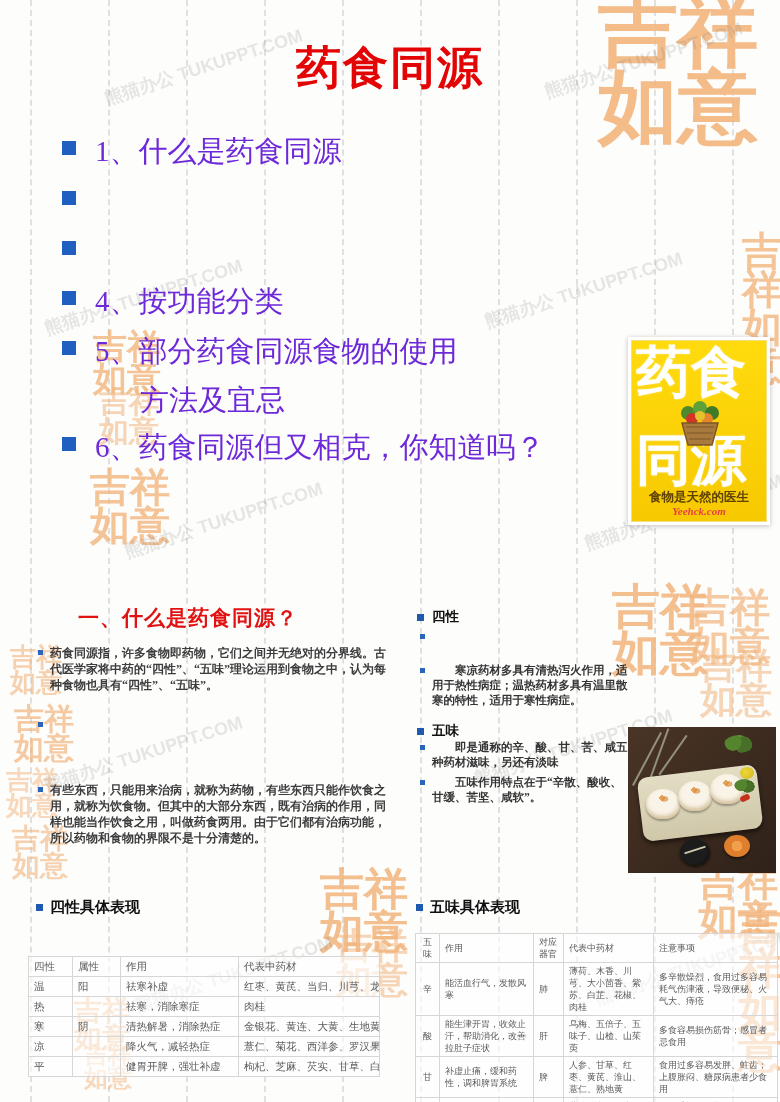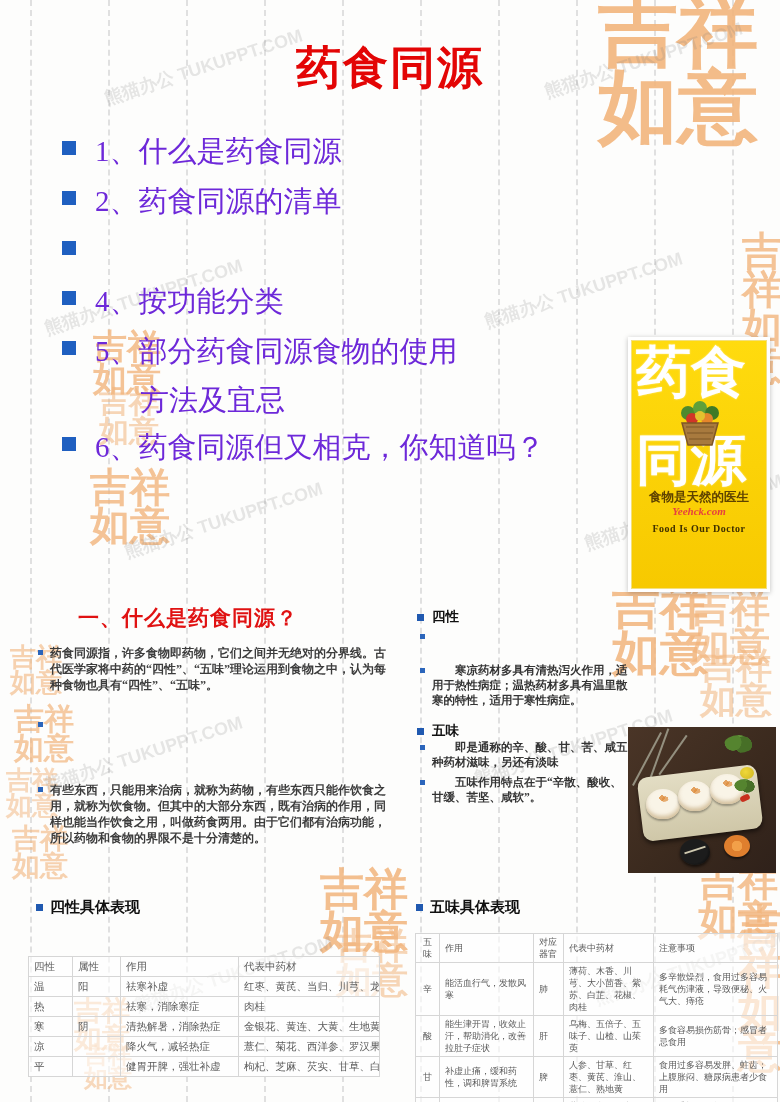--- a/index.html
+++ b/index.html
@@ -15,21 +15,21 @@
   .st{position:absolute;color:#f2b57d;font-weight:bold;line-height:.95;
       white-space:pre-line;text-align:center;font-family:"DejaVu Serif",serif;pointer-events:none;}
   
   .title1{position:absolute;left:0;right:0;top:38px;text-align:center;
           font-size:45px;font-weight:bold;color:#e30505;letter-spacing:2px;}
   .li{position:absolute;left:95px;font-size:29px;color:#6d28d9;white-space:nowrap;}
   .bullet{position:absolute;left:62px;width:14px;height:14px;background:#1f5fc0;}
   .bullet.sm{width:7px;height:7px;background:#2059b0;}
   .bullet.xs{width:5px;height:5px;background:#2b65bb;}
   
-  .cover{position:absolute;left:628px;top:337px;width:142px;height:255px;background:#fff;
+  .cover{position:absolute;left:628px;top:337px;width:142px;height:188px;background:#fff;
          box-shadow:0 1px 5px rgba(0,0,0,.25);padding:0;}
   .cover-in{position:absolute;left:3px;top:3px;right:3px;bottom:3px;
             background:linear-gradient(#ffdb0e,#f7c900);border:1px solid #f3e07c;overflow:hidden;}
   .cv-row{position:absolute;left:4px;right:4px;display:flex;justify-content:space-between;
           font-size:55px;line-height:1;font-weight:bold;color:#ffffff;
           text-shadow:0 0 2px rgba(255,255,255,.6);}
   .cv-sub{position:absolute;left:0;right:0;text-align:center;font-weight:bold;}
   
   .h2red{position:absolute;left:78px;top:604px;font-size:21px;font-weight:bold;color:#e01212;letter-spacing:1px;}
   .para{position:absolute;width:345px;font-size:12px;line-height:16px;font-weight:600;color:#3c3c3c;}
@@ -130,21 +130,20 @@
   <div class="wm" style="left:470px;top:735px">熊猫办公 TUKUPPT.COM</div>
   <div class="wm" style="left:130px;top:962px">熊猫办公 TUKUPPT.COM</div>
   <div class="wm" style="left:590px;top:955px">熊猫办公 TUKUPPT.COM</div>
 
   <div class="title1">药食同源</div>
 
   <span class="bullet" style="top:141px"></span>
   <div class="li" style="top:132px">1、什么是药食同源</div>
 
   <span class="bullet" style="top:191px"></span>
-  <div class="li" style="top:182px">2、药食同源的清单</div>
 
   <span class="bullet" style="top:241px"></span>
 
   <span class="bullet" style="top:291px"></span>
   <div class="li" style="top:282px">4、按功能分类</div>
 
   <span class="bullet" style="top:341px"></span>
   <div class="li" style="top:332px">5、部分药食同源食物的使用</div>
 
   <div class="li" style="top:381px;left:140px">方法及宜忌</div>

